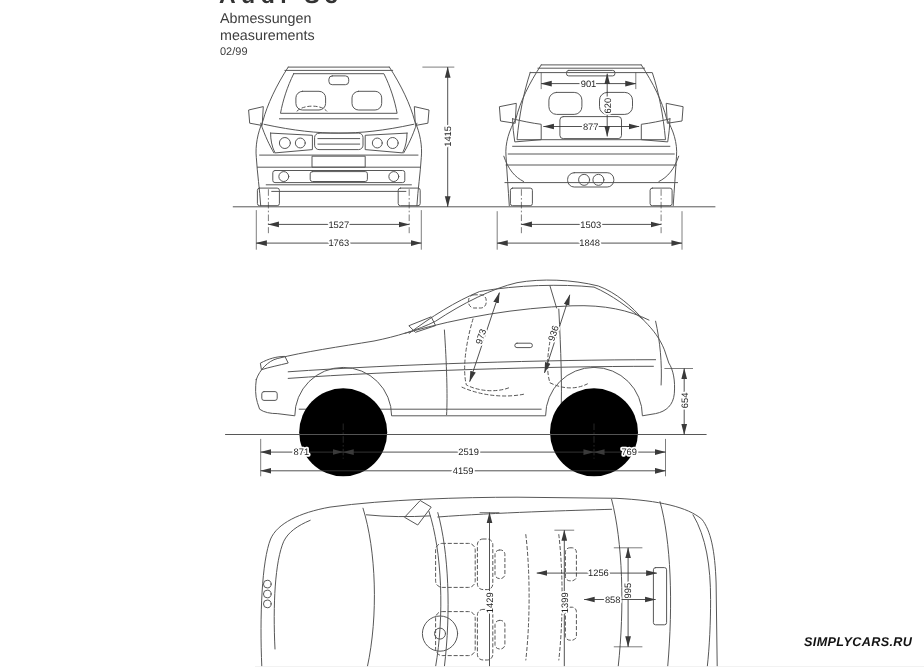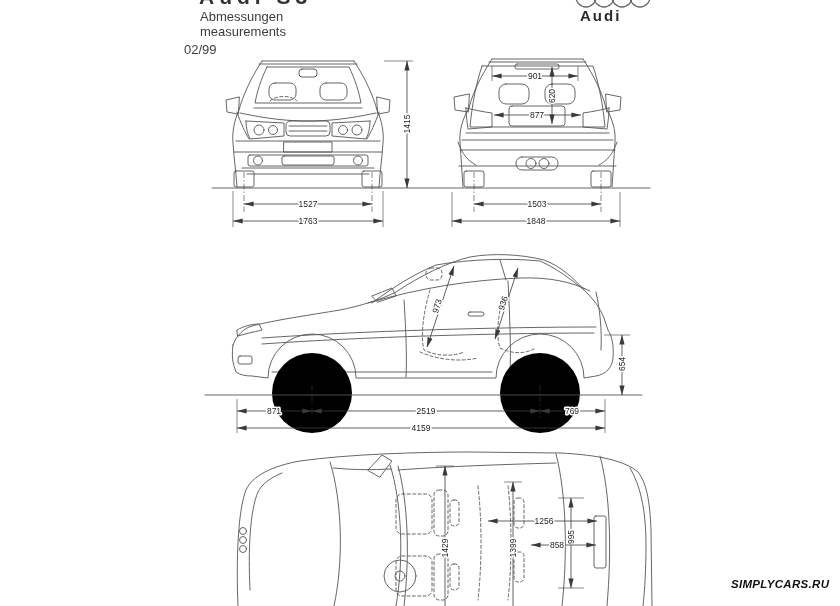--- a/index.html
+++ b/index.html
@@ -5,21 +5,21 @@
   html,body{margin:0;padding:0;background:#e9e9e9;}
   .page{
     position:relative;width:840px;height:606px;margin:0 auto;
     background:#ffffff;overflow:hidden;
     font-family:"Liberation Sans", sans-serif;color:#2b2b2b;
   }
   .hdr-title{position:absolute;left:199px;top:-15px;font-size:21px;font-weight:bold;letter-spacing:5px;color:#333;}
   .hdr-sub{position:absolute;left:200px;font-size:13px;color:#3d3d3d;line-height:15px;}
   .hdr-sub.de{top:9px;}
   .hdr-sub.en{top:24px;}
-  .hdr-date{position:absolute;left:184px;top:42px;font-size:13px;color:#3d3d3d;}
+  .hdr-date{position:absolute;left:200px;top:42px;font-size:10px;color:#3d3d3d;}
   .logo{position:absolute;left:570px;top:0;width:100px;height:26px;}
   .logo svg{position:absolute;left:0;top:0;overflow:visible;}
   .logo .wordmark{position:absolute;left:10px;top:7px;font-size:15px;font-weight:bold;letter-spacing:2px;color:#2b2b2b;}
   .watermark{position:absolute;left:731px;top:566px;font-size:11.5px;font-weight:bold;font-style:italic;color:#111;letter-spacing:0.3px;margin-top:12px;}
   svg.sheet{position:absolute;left:0;top:0;}
   .ln path,.ln rect,.ln circle,.ln line,.ln ellipse{fill:none;stroke:#555;stroke-width:0.9;stroke-linecap:round;stroke-linejoin:round;}
   .dash{stroke-dasharray:3 2.4;}
   .dimg line,.dimg path{fill:none;stroke:#3a3a3a;stroke-width:0.8;}
   .cl{stroke-dasharray:6 2 1.5 2;}
   .ext{stroke-width:0.6 !important;}
@@ -31,31 +31,20 @@
 </head>
 <body>
 
 <div class="page">
 
   <div class="hdr-title">Audi S3</div>
   <div class="hdr-sub de">Abmessungen</div>
   <div class="hdr-sub en">measurements</div>
   <div class="hdr-date">02/99</div>
 
-  <div class="logo">
-    <svg width="100" height="14">
-      <g fill="none" stroke="#666" stroke-width="1.3">
-        <circle cx="16" cy="-3" r="10"></circle>
-          <circle cx="34" cy="-3" r="10"></circle>
-        <circle cx="52" cy="-3" r="10"></circle>
-          <circle cx="70" cy="-3" r="10"></circle>
-      </g>
-    </svg>
-    <div class="wordmark">Audi</div>
-  </div>
 
   <div class="watermark">SIMPLYCARS.RU</div>
 
   <svg class="sheet" width="840" height="606" viewBox="0 0 840 606">
     <defs>
       <marker id="arr" viewBox="0 0 10 6" refX="9.6" refY="3" markerWidth="10" markerHeight="6" orient="auto-start-reverse" markerUnits="userSpaceOnUse">
         <path d="M10,3 L0,0.4 L0,5.6 Z" fill="#3a3a3a"></path>
       </marker>
       <g id="wheel">
         <circle r="40"></circle>

